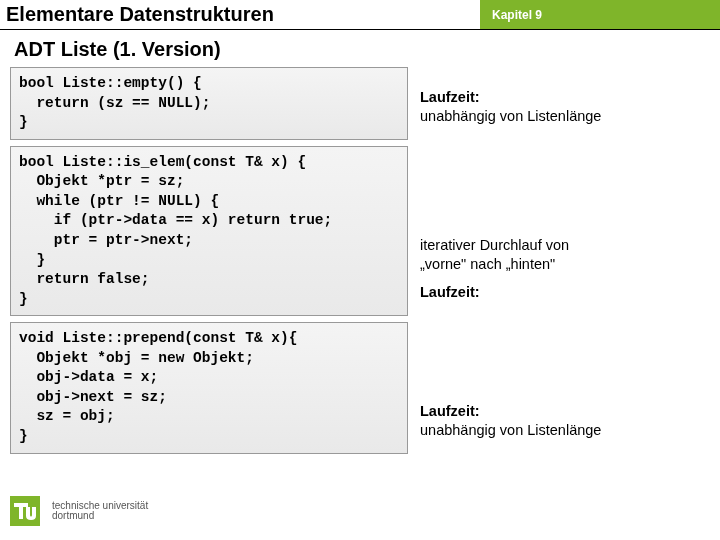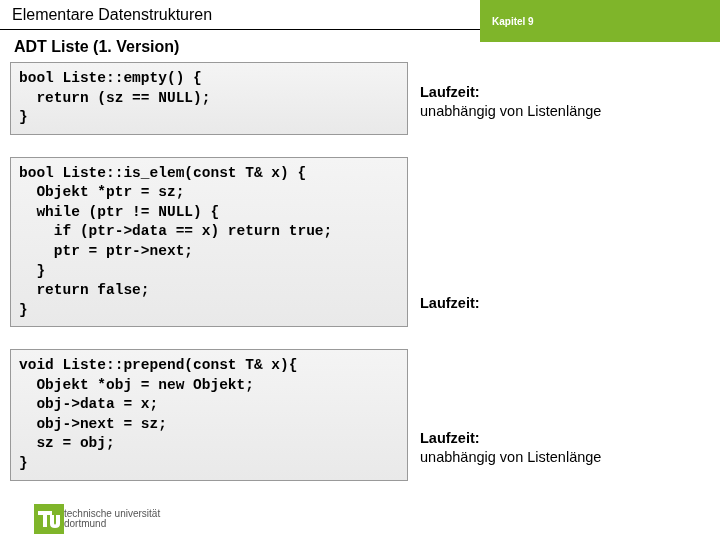--- a/index.html
+++ b/index.html
@@ -12,45 +12,45 @@
     overflow: hidden;
   }
   .header {
     display: flex;
     height: 30px;
     border-bottom: 1px solid #000;
   }
   .header-left {
     flex: 0 0 480px;
     background: #fff;
-    padding: 4px 12px;
-    font-weight: normal;
-    font-size: 16px;
+    padding: 4px 6px;
+    font-weight: bold;
+    font-size: 20px;
     display: flex;
     align-items: center;
   }
   .header-right {
     flex: 1;
     background: #7fb52a;
     color: #fff;
     font-weight: bold;
-    font-size: 10px;
-    padding: 21px 12px;
+    font-size: 12px;
+    padding: 8px 12px;
     display: flex;
     align-items: center;
   }
   .subtitle {
     padding: 8px 2px 6px 14px;
     font-weight: bold;
-    font-size: 16px;
+    font-size: 20px;
   }
   .content {
     display: flex;
     flex-direction: column;
-    gap: 22px;
+    gap: 6px;
     padding: 0 10px;
   }
   .row {
     display: flex;
     gap: 10px;
     align-items: stretch;
   }
   .codebox {
     flex: 0 0 398px;
     background: linear-gradient(to bottom, #f4f4f4, #e9e9e9);
@@ -68,26 +68,25 @@
     font-size: 14.5px;
     line-height: 1.3;
     display: flex;
     flex-direction: column;
     justify-content: flex-end;
   }
   .annot .block { margin-bottom: 10px; }
   .annot strong { font-weight: bold; }
   .footer {
     position: absolute;
-    bottom: 6px;
+    bottom: 14px;
     left: 10px;
     display: flex;
     align-items: center;
-    gap: 0;
-    margin-left: 24px;
+    gap: 12px;
   }
   .footer-text {
     font-size: 10px;
     line-height: 1.05;
     color: #555;
   }
   .logo svg { display: block; }
 </style>
 </head>
 <body>
@@ -117,20 +116,24 @@
     <div class="codebox">bool Liste::is_elem(const T&amp; x) {
   Objekt *ptr = sz;
   while (ptr != NULL) {
     if (ptr-&gt;data == x) return true;
     ptr = ptr-&gt;next;
   }
   return false;
 }</div>
     <div class="annot">
       <div class="block">
+        <span>iterativer Durchlauf von</span><br>
+        <span>„vorne" nach „hinten"</span>
+      </div>
+      <div class="block">
         <strong>Laufzeit:</strong><br>
       </div>
     </div>
   </div>
 
   <div class="row">
     <div class="codebox">void Liste::prepend(const T&amp; x){
   Objekt *obj = new Objekt;
   obj-&gt;data = x;
   obj-&gt;next = sz;

